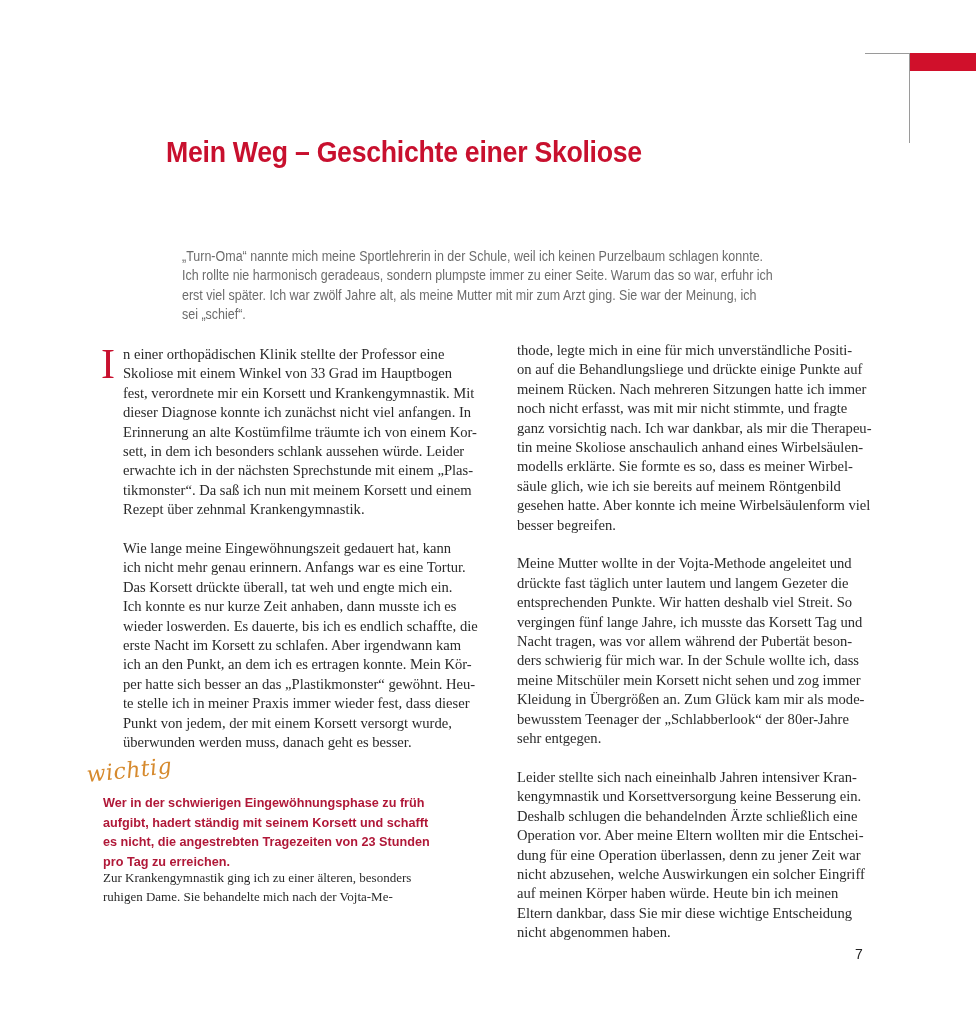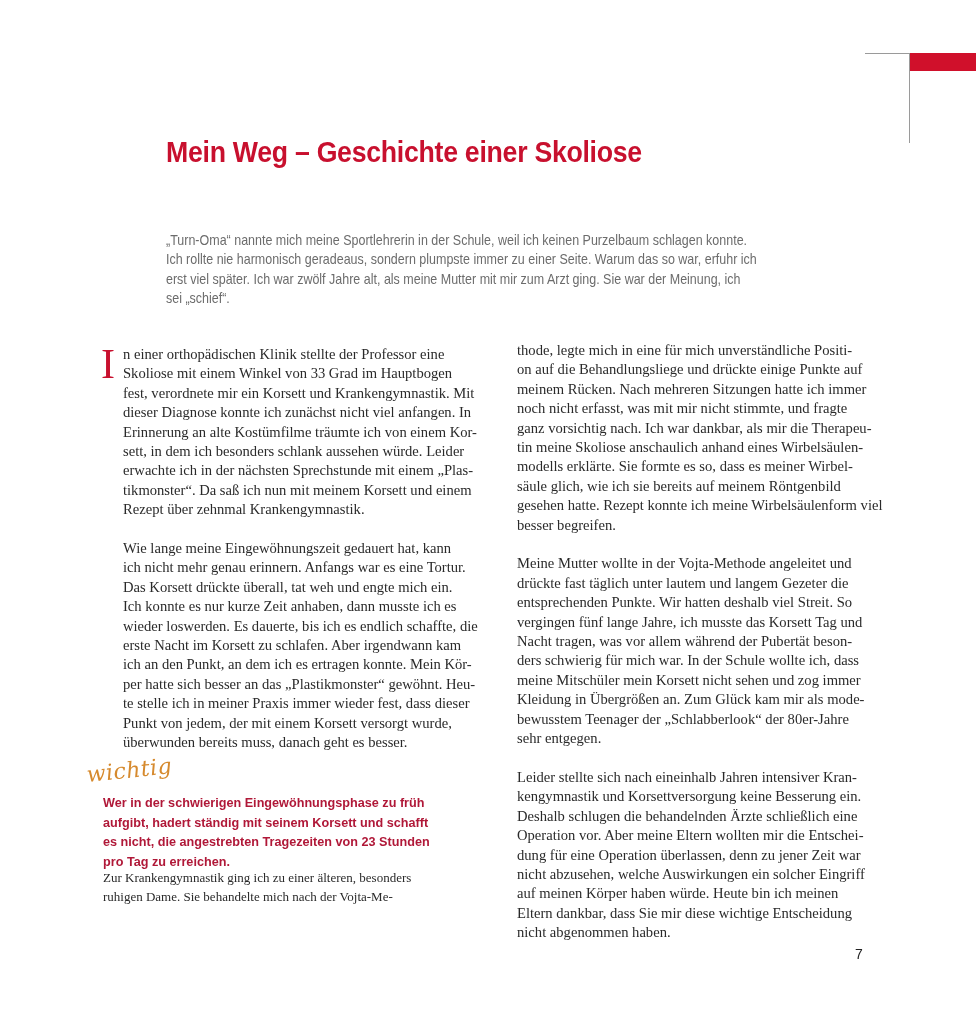--- a/index.html
+++ b/index.html
@@ -10,21 +10,21 @@
 
   .title {
     position: absolute; left: 166px; top: 136px;
     font-family: "Liberation Sans", sans-serif; font-size: 29px; font-weight: bold;
     color: #c8102e; letter-spacing: -0.3px; margin: 0; white-space: nowrap;
     transform: scaleX(0.92); transform-origin: left;
   }
   .intro {
     position: absolute; left: 166px; top: 231px; width: 700px;
     font-family: "Liberation Sans", sans-serif; font-size: 14.2px; line-height: 19.4px;
-    color: #6c6c6c; margin: 0;
+    color: #6c6c6c; margin: 16px;
   }
   .intro span { display: block; white-space: nowrap; transform: scaleX(0.88); transform-origin: left; }
 
   .col { position: absolute; width: 370px;
     font-family: "Liberation Serif", serif; font-size: 14.6px; line-height: 19.4px; color: #2a2a2a; }
   .col .line { display: block; white-space: nowrap; margin-left: 20px; }
   .col-left { left: 103px; top: 345px; }
   .col-right { left: 497px; top: 341px; }
   .para { margin: 0 0 19.4px 0; }
 
@@ -82,21 +82,21 @@
     <span class="line">Wie lange meine Eingewöhnungszeit gedauert hat, kann</span>
     <span class="line">ich nicht mehr genau erinnern. Anfangs war es eine Tortur.</span>
     <span class="line">Das Korsett drückte überall, tat weh und engte mich ein.</span>
     <span class="line">Ich konnte es nur kurze Zeit anhaben, dann musste ich es</span>
     <span class="line">wieder loswerden. Es dauerte, bis ich es endlich schaffte, die</span>
     <span class="line">erste Nacht im Korsett zu schlafen. Aber irgendwann kam</span>
     <span class="line">ich an den Punkt, an dem ich es ertragen konnte. Mein Kör-</span>
     <span class="line">per hatte sich besser an das „Plastikmonster“ gewöhnt. Heu-</span>
     <span class="line">te stelle ich in meiner Praxis immer wieder fest, dass dieser</span>
     <span class="line">Punkt von jedem, der mit einem Korsett versorgt wurde,</span>
-    <span class="line">überwunden bereits muss, danach geht es besser.</span>
+    <span class="line">überwunden werden muss, danach geht es besser.</span>
   </div>
 </div>
 
 <div class="wichtig-label">wichtig</div>
 <div class="wichtig-text">
   <span>Wer in der schwierigen Eingewöhnungsphase zu früh</span>
   <span>aufgibt, hadert ständig mit seinem Korsett und schafft</span>
   <span>es nicht, die angestrebten Tragezeiten von 23 Stunden</span>
   <span>pro Tag zu erreichen.</span>
 </div>
@@ -109,21 +109,21 @@
 <div class="col col-right">
   <div class="para">
     <span class="line">thode, legte mich in eine für mich unverständliche Positi-</span>
     <span class="line">on auf die Behandlungsliege und drückte einige Punkte auf</span>
     <span class="line">meinem Rücken. Nach mehreren Sitzungen hatte ich immer</span>
     <span class="line">noch nicht erfasst, was mit mir nicht stimmte, und fragte</span>
     <span class="line">ganz vorsichtig nach. Ich war dankbar, als mir die Therapeu-</span>
     <span class="line">tin meine Skoliose anschaulich anhand eines Wirbelsäulen-</span>
     <span class="line">modells erklärte. Sie formte es so, dass es meiner Wirbel-</span>
     <span class="line">säule glich, wie ich sie bereits auf meinem Röntgenbild</span>
-    <span class="line">gesehen hatte. Rezept konnte ich meine Wirbelsäulenform viel</span>
+    <span class="line">gesehen hatte. Aber konnte ich meine Wirbelsäulenform viel</span>
     <span class="line">besser begreifen.</span>
   </div>
   <div class="para">
     <span class="line">Meine Mutter wollte in der Vojta-Methode angeleitet und</span>
     <span class="line">drückte fast täglich unter lautem und langem Gezeter die</span>
     <span class="line">entsprechenden Punkte. Wir hatten deshalb viel Streit. So</span>
     <span class="line">vergingen fünf lange Jahre, ich musste das Korsett Tag und</span>
     <span class="line">Nacht tragen, was vor allem während der Pubertät beson-</span>
     <span class="line">ders schwierig für mich war. In der Schule wollte ich, dass</span>
     <span class="line">meine Mitschüler mein Korsett nicht sehen und zog immer</span>

